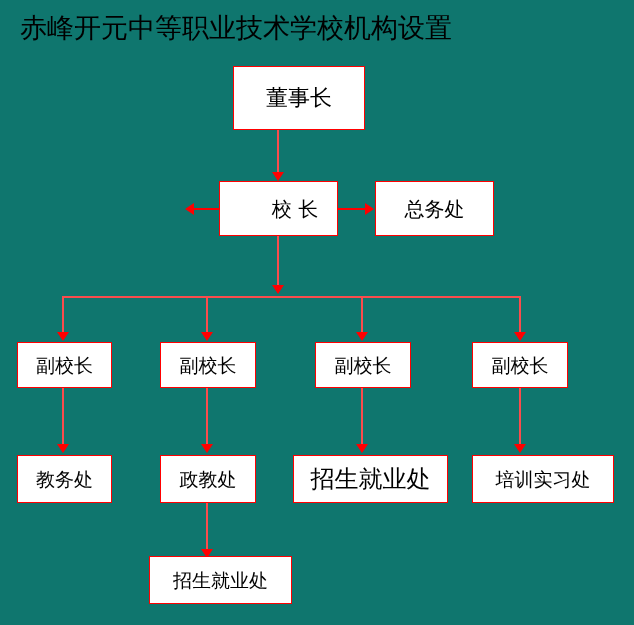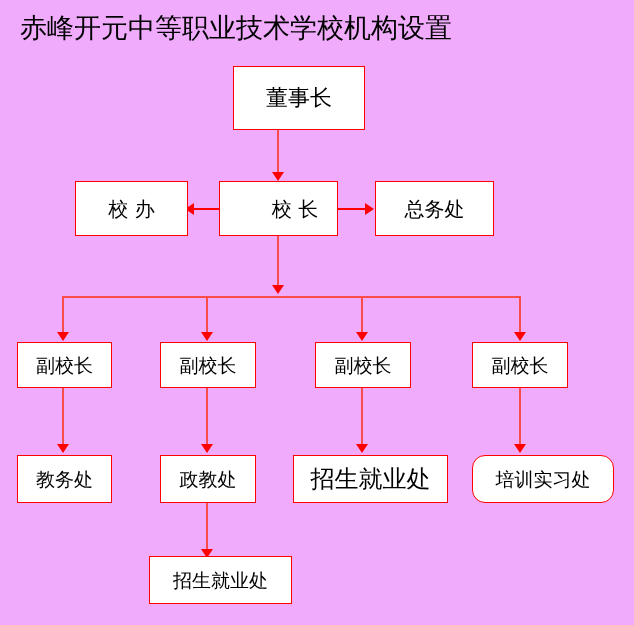--- a/index.html
+++ b/index.html
@@ -7,21 +7,21 @@
     padding: 0;
     background: #ffffff;
   }
   body {
     font-family: "DejaVu Serif", "Liberation Serif", serif;
   }
   #chart-canvas {
     position: relative;
     width: 634px;
     height: 625px;
-    background: #f0abfc;
+    background: #0f766e;
     overflow: hidden;
   }
   #diagram-title {
     position: absolute;
     left: 20px;
     top: 11px;
     font-family: "DejaVu Serif", "Liberation Serif", serif;
     font-size: 27px;
     line-height: 34px;
     color: #000000;
@@ -100,23 +100,20 @@
 
   <div id="diagram-title">赤峰开元中等职业技术学校机构设置</div>
 
   <div class="node" style="left:208px; top:66px; width:132px; height:64px; font-size:22px;margin-left:25px;">
     <span class="node-label">董事长</span>
   </div>
 
   <div class="conn-v" style="left:277px; top:130px; height:46px;"></div>
   <div class="arrow-down" style="left:272px; top:172px;"></div>
 
-  <div class="node" style="left:75px; top:181px; width:113px; height:55px; font-size:20px;">
-    <span class="node-label">校 办</span>
-  </div>
 
   <div class="node" style="left:219px; top:181px; width:119px; height:55px; font-size:20px;padding-left:33px;">
     <span class="node-label">校 长</span>
   </div>
 
   <div class="node" style="left:375px; top:181px; width:119px; height:55px; font-size:20px;">
     <span class="node-label">总务处</span>
   </div>
 
   <div class="conn-h-solid" style="left:190px; top:208px; width:30px;"></div>
@@ -175,21 +172,21 @@
   </div>
 
   <div class="node" style="left:17px; top:455px; width:95px; height:48px; font-size:19px;">
     <span class="node-label">教务处</span>
   </div>
 
   <div class="node" style="left:293px; top:455px; width:155px; height:48px; font-size:24px;">
     <span class="node-label">招生就业处</span>
   </div>
 
-  <div class="node" style="left:472px; top:455px; width:142px; height:48px; font-size:19px;border-radius:13px;">
+  <div class="node" style="left:472px; top:455px; width:142px; height:48px; font-size:19px;">
     <span class="node-label">培训实习处</span>
   </div>
 
   <div class="conn-v" style="left:206px; top:503px; height:52px;"></div>
   <div class="arrow-down" style="left:201px; top:549px;"></div>
 
   <div class="node" style="left:149px; top:556px; width:143px; height:48px; font-size:19px;">
     <span class="node-label">招生就业处</span>
   </div>
 

